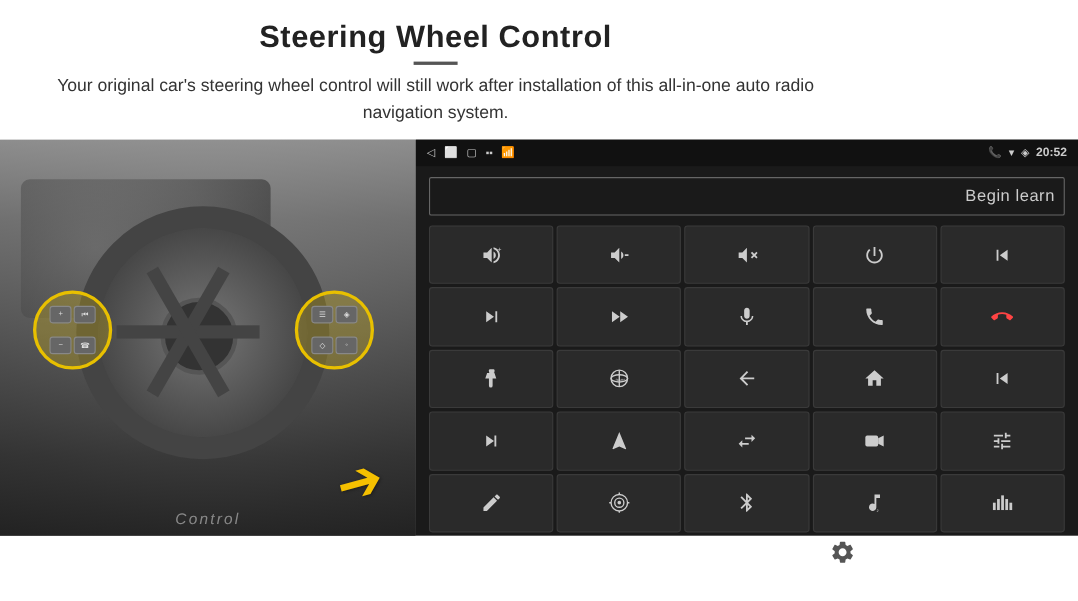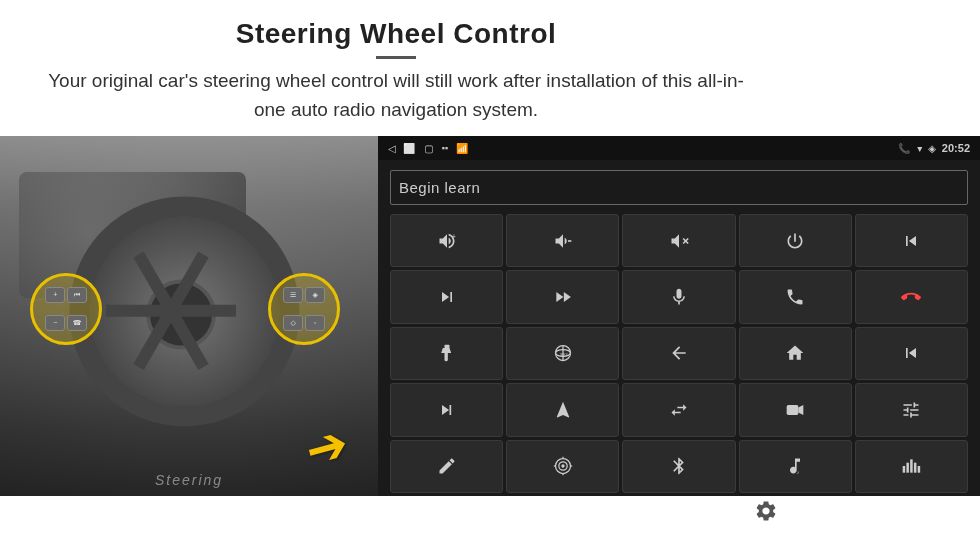--- a/index.html
+++ b/index.html
@@ -26,21 +26,21 @@
       color: #222;
       letter-spacing: 0.5px;
     }
     .title-divider {
       width: 40px;
       height: 3px;
       background: #555;
       margin: 6px auto 8px;
     }
     .subtitle {
-      font-size: 19px;
+      font-size: 16px;
       color: #333;
       line-height: 1.5;
       max-width: 780px;
       margin: 0 auto;
     }
 
     
     .content-area {
       display: flex;
       width: 980px;
@@ -177,21 +177,21 @@
     .begin-learn-area {
       padding: 10px 12px 6px;
     }
     .begin-learn-btn {
       width: 100%;
       border: 1.5px solid #666;
       background: transparent;
       color: #ccc;
       font-size: 15px;
       padding: 8px;
-      text-align: left;
+      text-align: right;
       cursor: pointer;
       border-radius: 2px;
       letter-spacing: 0.5px;
     }
 
     
     .controls-grid {
       display: grid;
       grid-template-columns: repeat(5, 1fr);
       gap: 3px;
@@ -267,21 +267,21 @@
 
         <div class="yellow-circle-right">
           <div class="sw-btn">☰</div>
           <div class="sw-btn">◈</div>
           <div class="sw-btn">◇</div>
           <div class="sw-btn">◦</div>
         </div>
 
         <div class="yellow-arrow">➔</div>
 
-        <div class="seicane-text">Steering</div>
+        <div class="seicane-text">Control</div>
       </div>
     </div>
 
     <div class="android-panel">
 
       <div class="status-bar">
         <div class="status-left">
 
           <span class="status-icon">◁</span>
 

